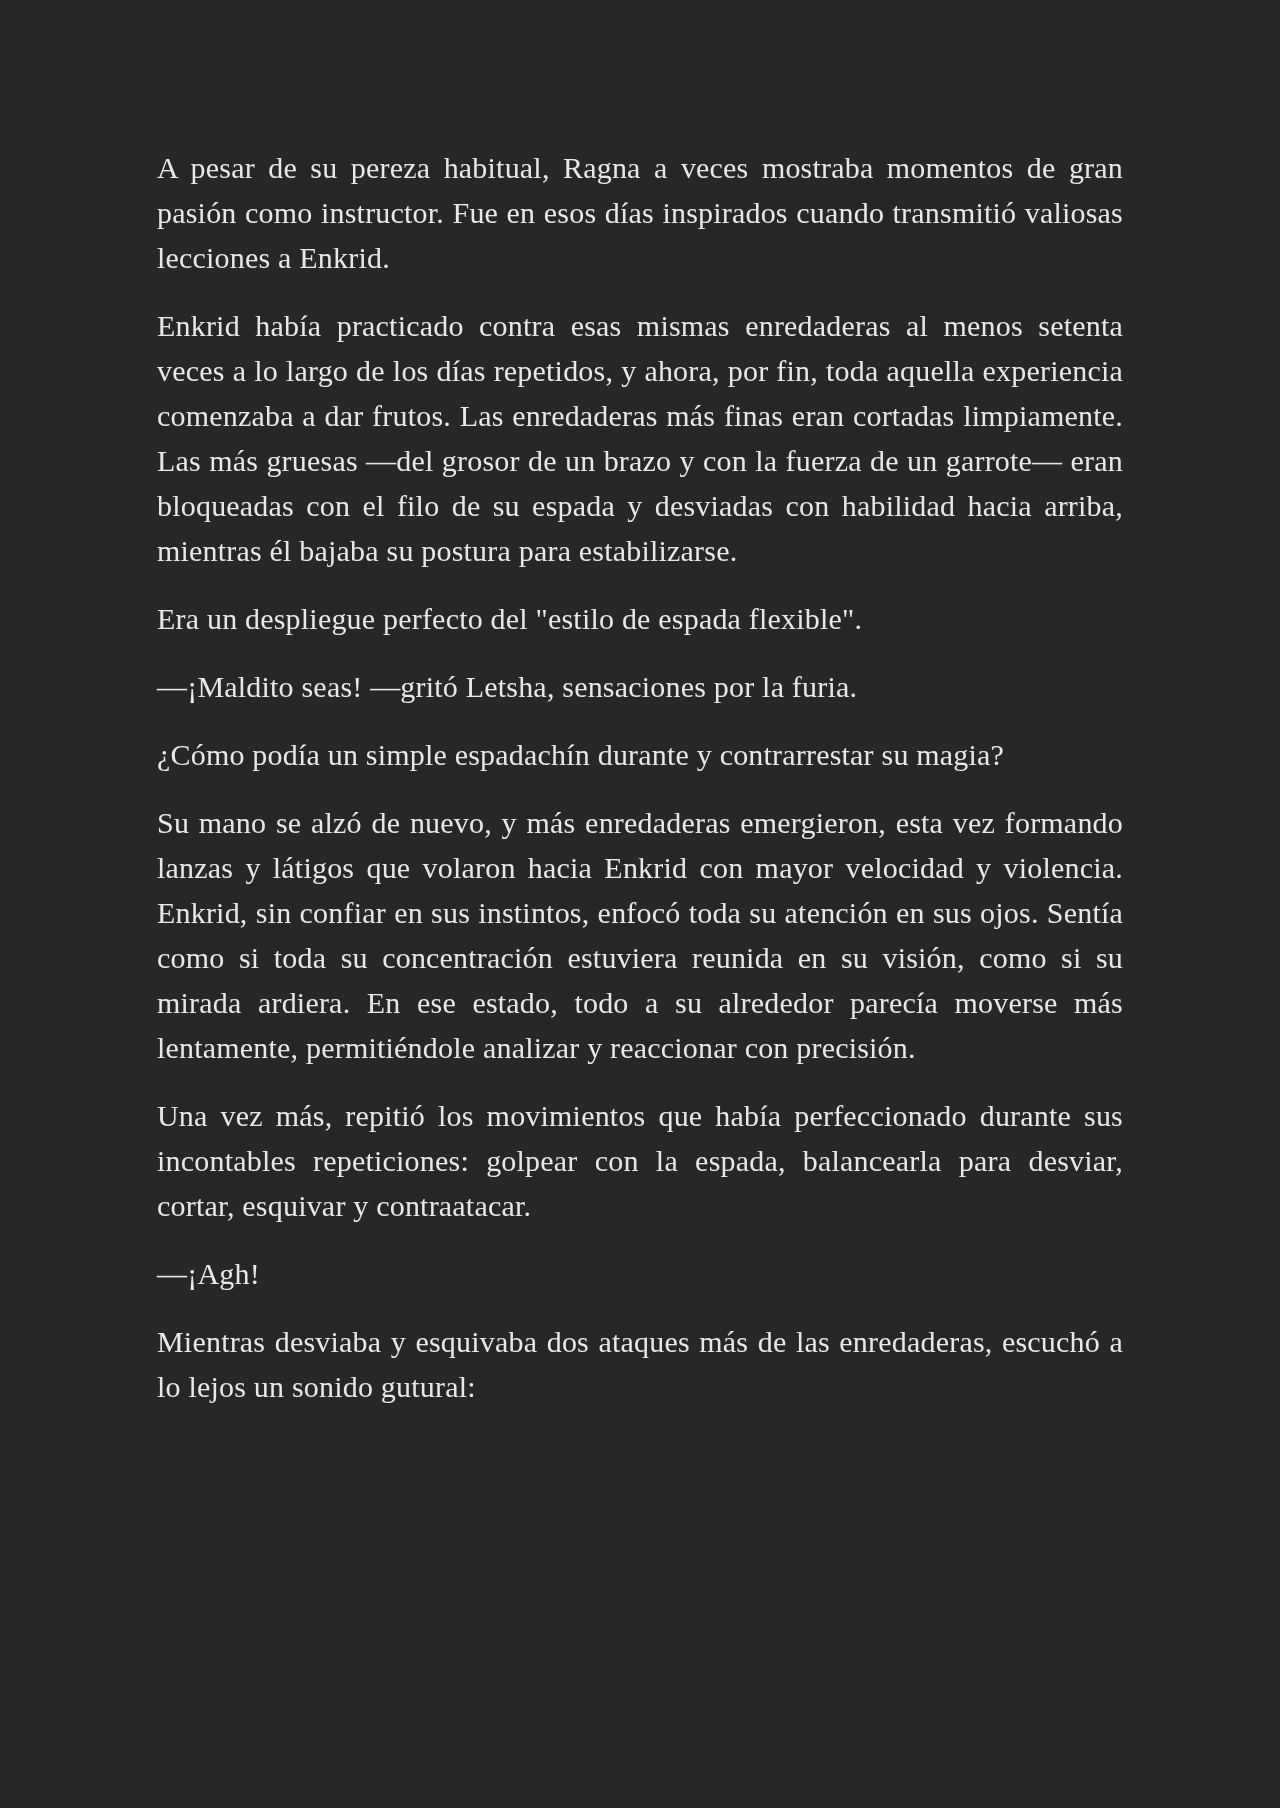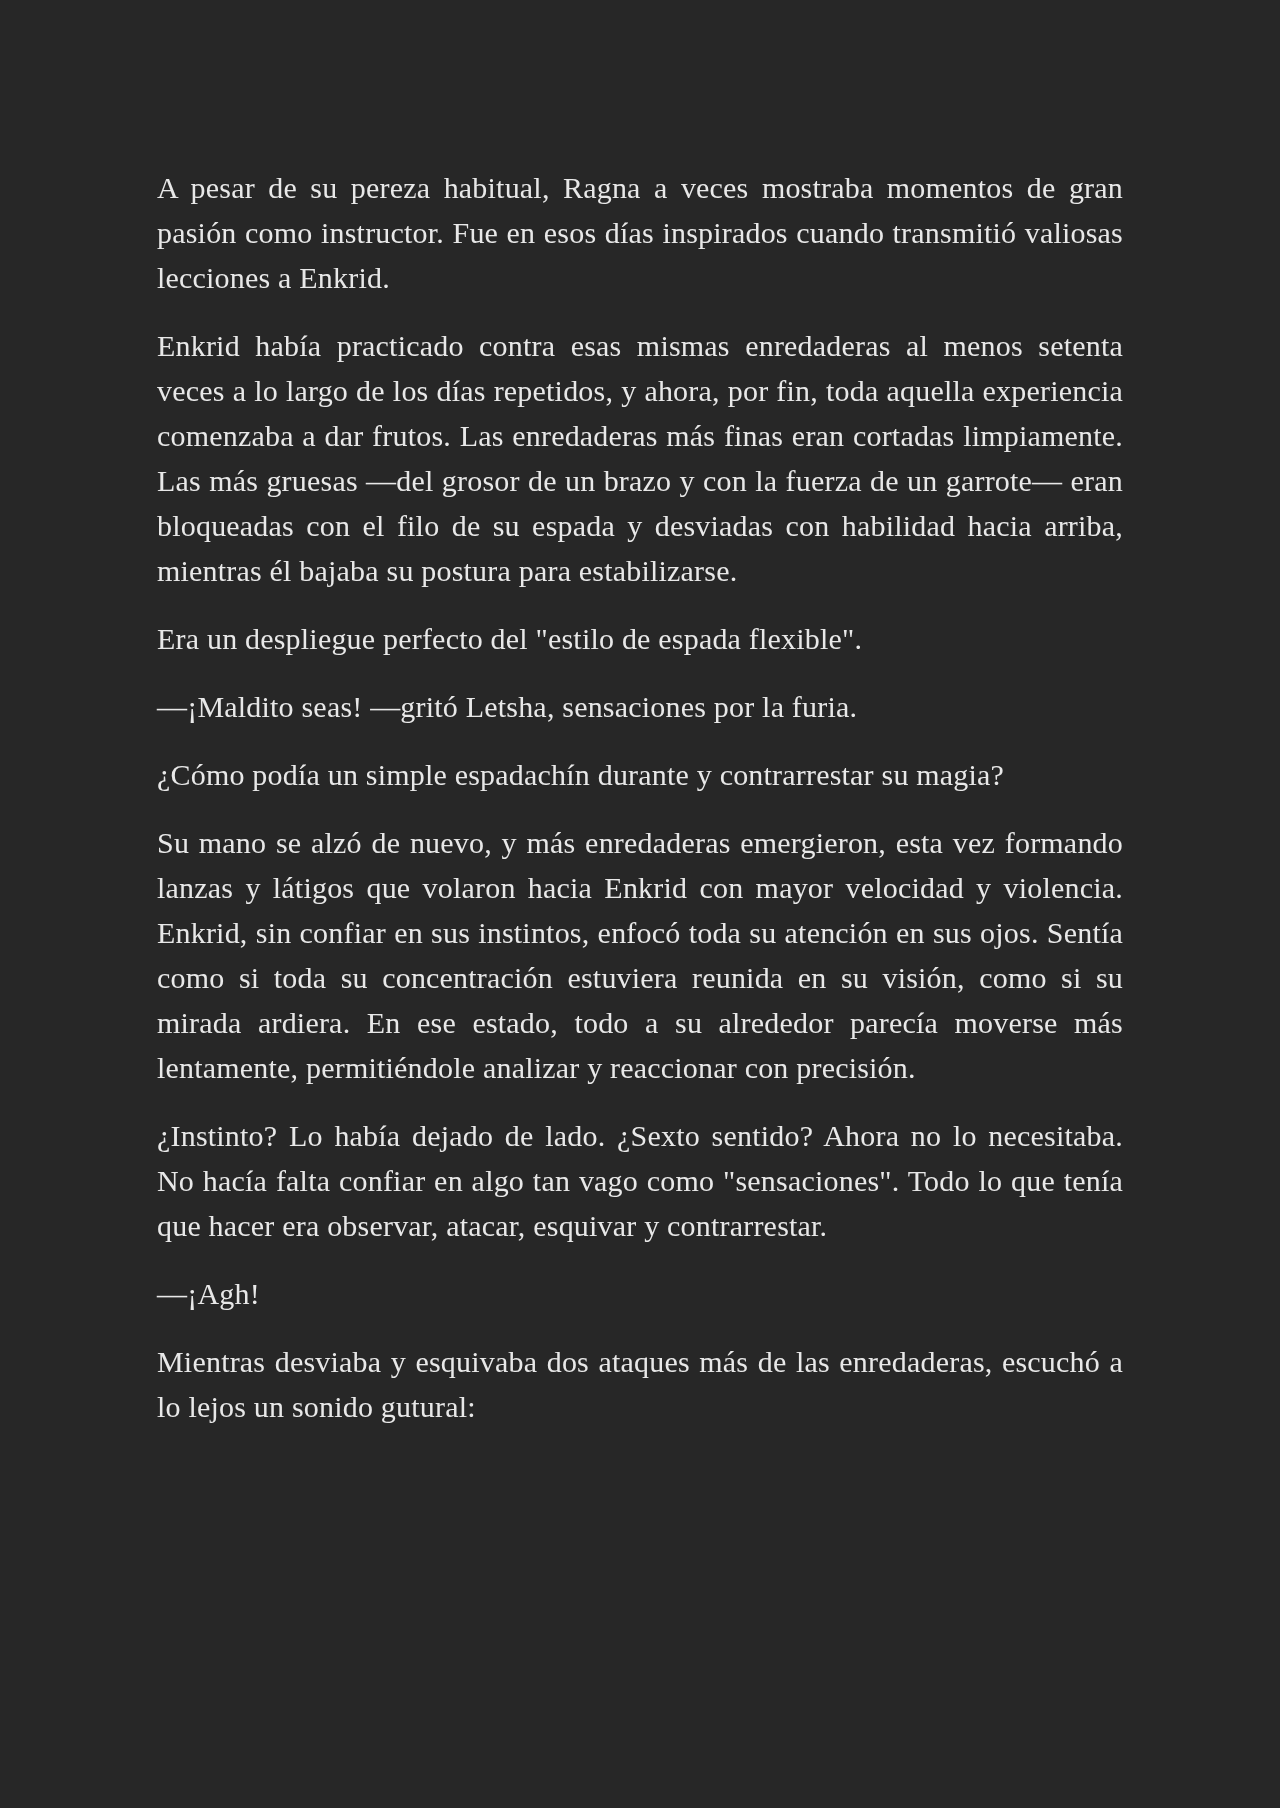--- a/index.html
+++ b/index.html
@@ -10,21 +10,20 @@
     width: 1280px;
     height: 1808px;
     background: #272727;
     overflow: hidden;
   }
   .reader-page {
     box-sizing: border-box;
     width: 1280px;
     height: 1706px;
     padding: 145px 157px 0 157px;
-    margin-top: 20px;
   }
   .chapter-text p {
     font-family: "Liberation Serif", "DejaVu Serif", serif;
     font-size: 30px;
     line-height: 45px;
     color: #e8e8e8;
     text-align: justify;
     margin: 0 0 23px 0;
     letter-spacing: 0.2px;
   }
@@ -33,17 +32,17 @@
 <body>
 
 <main class="reader-page">
   <article class="chapter-text">
   <p>A pesar de su pereza habitual, Ragna a veces mostraba momentos de gran pasión como instructor. Fue en esos días inspirados cuando transmitió valiosas lecciones a Enkrid.</p>
       <p>Enkrid había practicado contra esas mismas enredaderas al menos setenta veces a lo largo de los días repetidos, y ahora, por fin, toda aquella experiencia comenzaba a dar frutos. Las enredaderas más finas eran cortadas limpiamente. Las más gruesas —del grosor de un brazo y con la fuerza de un garrote— eran bloqueadas con el filo de su espada y desviadas con habilidad hacia arriba, mientras él bajaba su postura para estabilizarse.</p>
       <p>Era un despliegue perfecto del "estilo de espada flexible".</p>
       <p>—¡Maldito seas! —gritó Letsha, sensaciones por la furia.</p>
       <p>¿Cómo podía un simple espadachín durante y contrarrestar su magia?</p>
       <p>Su mano se alzó de nuevo, y más enredaderas emergieron, esta vez formando lanzas y látigos que volaron hacia Enkrid con mayor velocidad y violencia. Enkrid, sin confiar en sus instintos, enfocó toda su atención en sus ojos. Sentía como si toda su concentración estuviera reunida en su visión, como si su mirada ardiera. En ese estado, todo a su alrededor parecía moverse más lentamente, permitiéndole analizar y reaccionar con precisión.</p>
-      <p>¿Instinto? Lo había dejado de lado. ¿Sexto sentido? Ahora no lo necesitaba. No hacía falta confiar en algo tan vago como "sensaciones". Todo lo que tenía que hacer era observar, atacar, esquivar y contrarrestar.</p>
+      <p>Una vez más, repitió los movimientos que había perfeccionado durante sus incontables repeticiones: golpear con la espada, balancearla para desviar, cortar, esquivar y contraatacar.</p>
       <p>—¡Agh!</p>
       <p>Mientras desviaba y esquivaba dos ataques más de las enredaderas, escuchó a lo lejos un sonido gutural:</p>
     </article>
 </main>
 
 </body></html>

